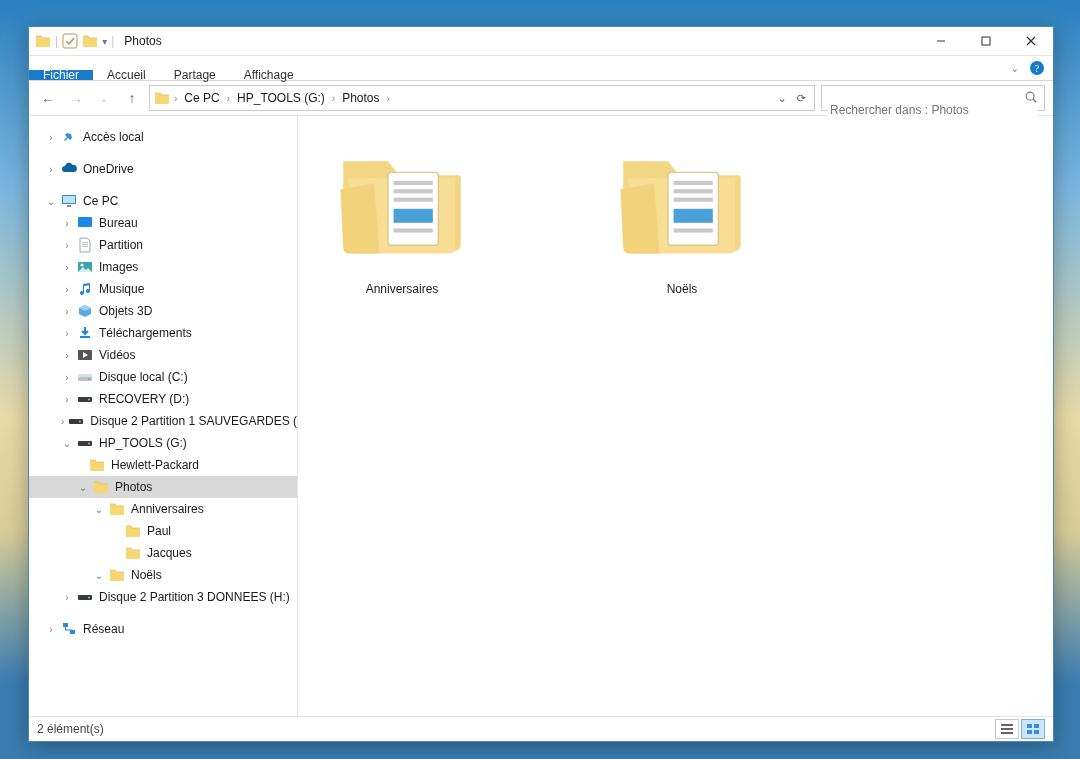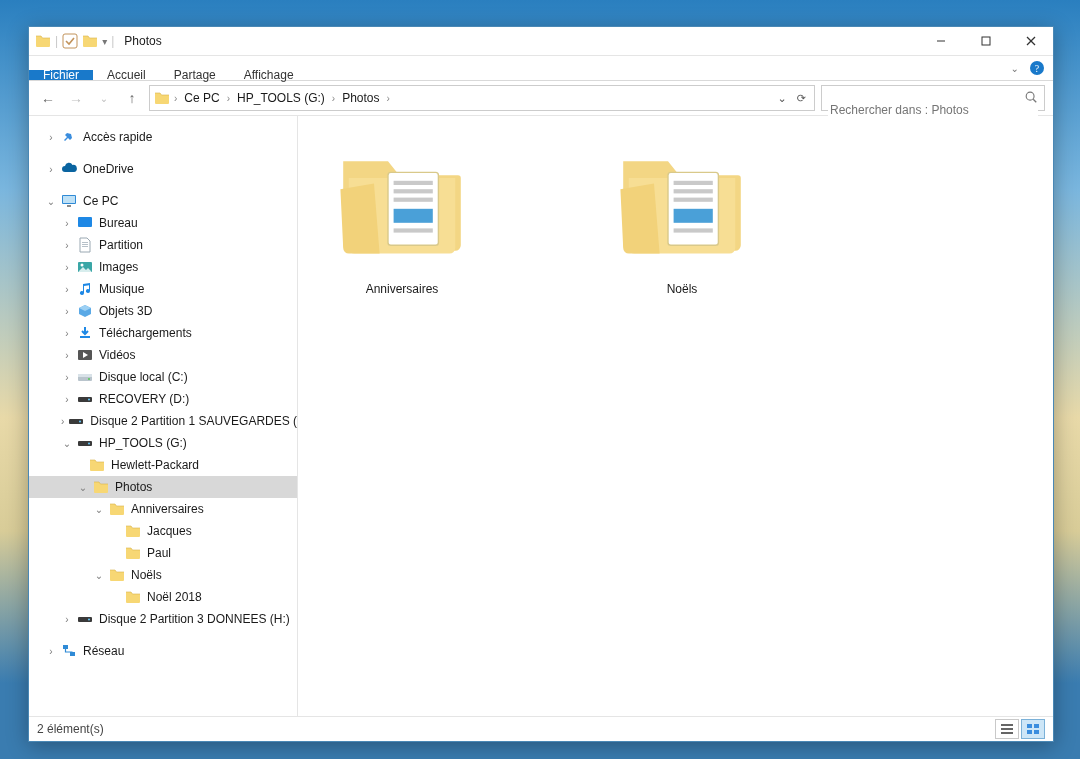--- a/index.html
+++ b/index.html
@@ -458,21 +458,21 @@
     <div class="navtree tree">
       <ul>
         <li>
           <div class="node" style="padding-left:16px">
             <span class="exp">›</span>
             <span>
                 <svg width="16" height="16">
                   <use href="#ico-pin"></use>
                 </svg>
               </span>
-            <span class="label">Accès rapide</span>
+            <span class="label">Accès local</span>
           </div>
         </li>
         <li class="spacer-row"></li>
         <li>
           <div class="node" style="padding-left:16px">
             <span class="exp">›</span>
             <span>
                 <svg width="16" height="16">
                   <use href="#ico-cloud"></use>
                 </svg>
@@ -648,58 +648,47 @@
                   </div>
                   <ul id="anniv-children">
                       <li>
                         <div class="node" style="padding-left:80px">
                           <span class="exp"></span>
                           <span>
                             <svg width="16" height="16">
                               <use href="#ico-folder-sm"></use>
                             </svg>
                           </span>
-                          <span class="label">Jacques</span>
+                          <span class="label">Paul</span>
                         </div>
                       </li>
                       <li>
                         <div class="node" style="padding-left:80px">
                           <span class="exp"></span>
                           <span>
                             <svg width="16" height="16">
                               <use href="#ico-folder-sm"></use>
                             </svg>
                           </span>
-                          <span class="label">Paul</span>
+                          <span class="label">Jacques</span>
                         </div>
                       </li>
                     </ul>
                 </li>
                 <li>
                   <div class="node" style="padding-left:64px">
                     <span class="exp">⌄</span>
                     <span>
                         <svg width="16" height="16">
                           <use href="#ico-folder-sm"></use>
                         </svg>
                       </span>
                     <span class="label">Noëls</span>
                   </div>
                   <ul id="noels-children">
-                      <li>
-                        <div class="node" style="padding-left:80px">
-                          <span class="exp"></span>
-                          <span>
-                            <svg width="16" height="16">
-                              <use href="#ico-folder-sm"></use>
-                            </svg>
-                          </span>
-                          <span class="label">Noël 2018</span>
-                        </div>
-                      </li>
                     </ul>
                 </li>
               </ul>
             </li>
           </ul>
 
           <div class="node" style="padding-left:32px">
             <span class="exp">›</span>
             <span>
                 <svg width="16" height="16">

